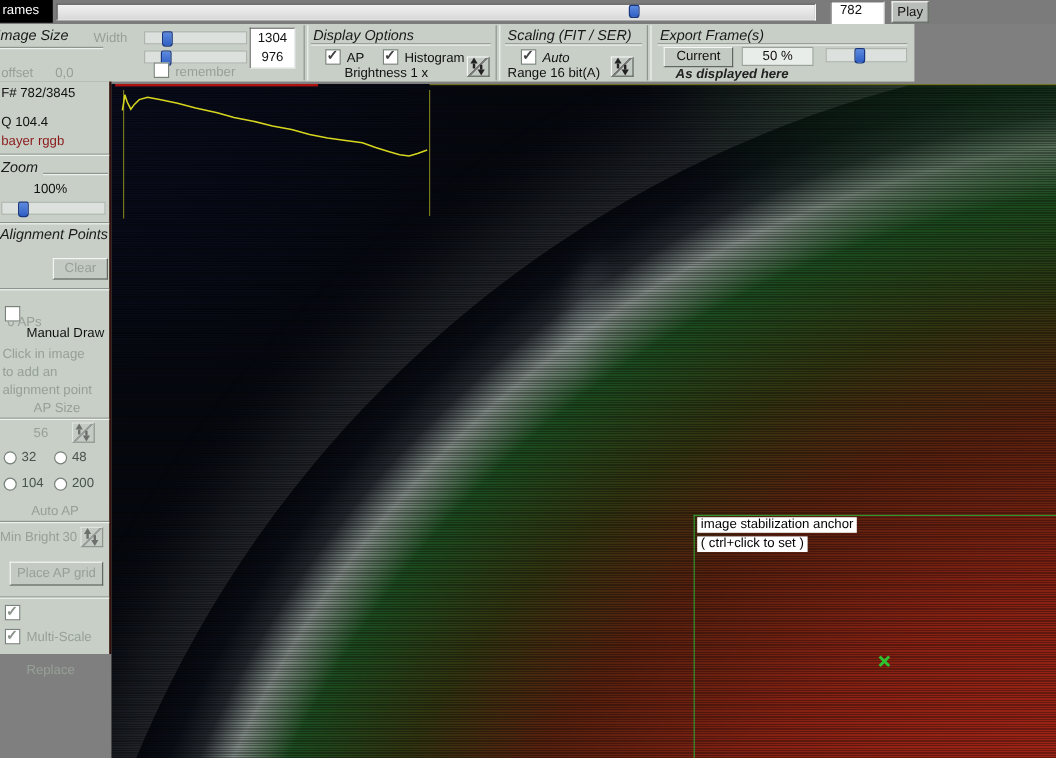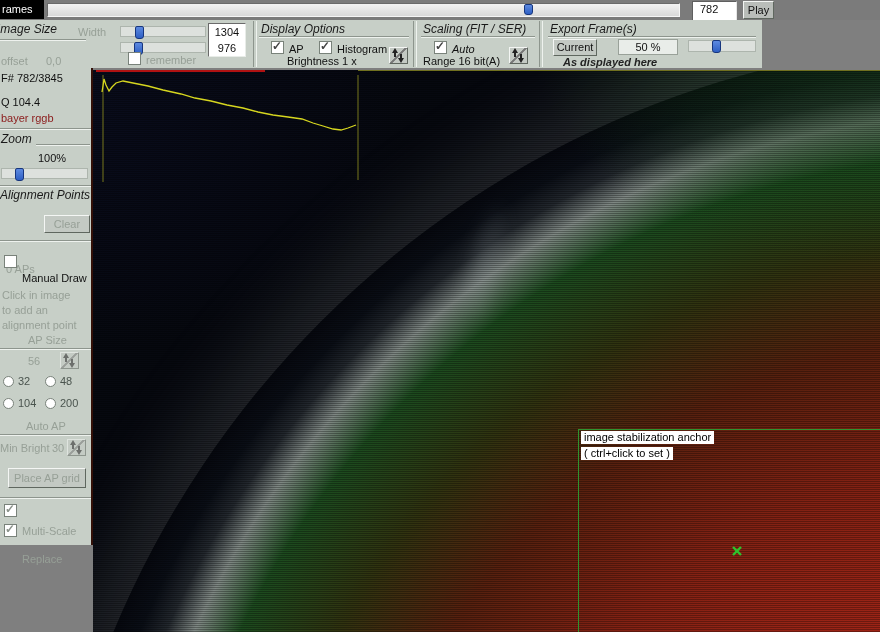--- a/index.html
+++ b/index.html
@@ -144,37 +144,37 @@
     </span>
   <div class="g-label" style="left:452px;top:23px;font-style:italic;">Auto</div>
   <div class="g-label" style="left:423px;top:35px;">Range 16 bit(A)</div>
   <span class="spin" style="left:509px;top:27px;">
       <span class="up"></span>
       <span class="dn"></span>
     </span>
 
   <div class="ptitle" style="left:550px;top:2px;">Export Frame(s)</div>
   <div class="groove" style="left:548px;top:16px;width:208px;"></div>
-  <div class="btn" style="position:absolute;left:553px;top:19px;width:44px;height:17px;line-height:15px;">Current</div>
+  <div class="btn" style="position:absolute;left:553px;top:19px;width:58px;height:17px;line-height:15px;">Current</div>
   <div style="position:absolute;left:618px;top:19px;width:60px;height:16px;line-height:14px;text-align:center;background:#e9ede9;border:1px solid #99a199;box-sizing:border-box;">50 %</div>
   <div class="mini-track" style="left:688px;top:20px;width:68px;height:12px;">
     <div class="thumb" style="left:23px;top:-1px;"></div>
   </div>
   <div class="g-label italic-note" style="left:563px;top:36px;">As displayed here</div>
 </div>
 
 <div id="sidebar" class="abs">
   <div class="g-label" style="left:1px;top:4px;">F# 782/3845</div>
   <div class="g-label" style="left:1px;top:28px;">Q  104.4</div>
   <div class="g-label" style="left:1px;top:44px;color:#8b1a1a;">bayer rggb</div>
   <div class="groove" style="top:60px;"></div>
 
   <div class="ptitle" style="left:1px;top:64px;">Zoom</div>
   <div class="groove" style="left:36px !important;top:76px;width:54px !important;"></div>
-  <div class="g-label" style="left:28px;top:84px;margin-left:10px;">100%</div>
+  <div class="g-label" style="left:28px;top:84px;">100%</div>
   <div class="mini-track" style="left:1px;top:100px;width:87px;">
     <div class="thumb" style="left:13px;top:-1px;"></div>
   </div>
   <div class="groove" style="top:117px;"></div>
 
   <div class="ptitle" style="left:0px;top:120px;">Alignment Points</div>
   <div class="g-label dim" style="left:6px;top:151px;margin-top:44px;">0 APs</div>
   <div class="btn dim" style="position:absolute;left:44px;top:147px;width:46px;height:18px;line-height:16px;">Clear</div>
   <div class="groove" style="top:172px;"></div>
 

